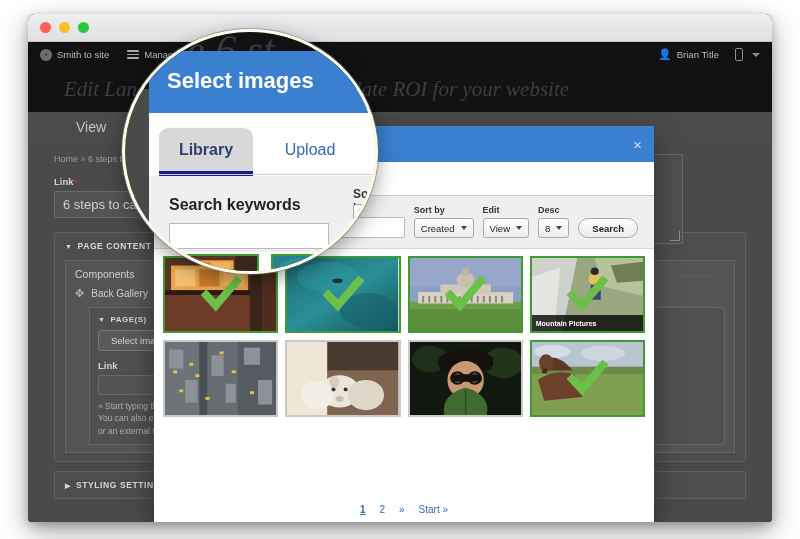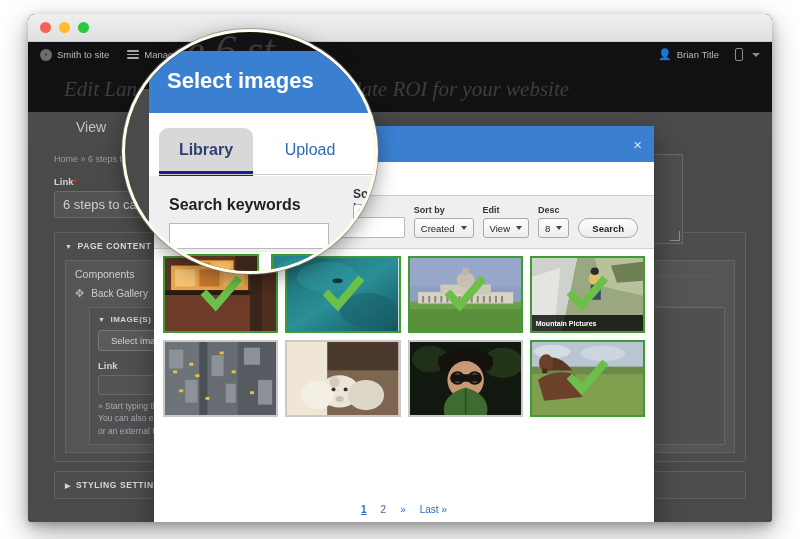--- a/index.html
+++ b/index.html
@@ -327,21 +327,21 @@
           <div class="sub-box">
             <div class="hd">Components</div>
 
             <div class="drag-row">
               <span class="move-glyph">✥</span>
               <span>Back Gallery</span>
             </div>
 
             <div class="inner-box">
               <div class="mini-label">
-                <span class="tri">▼</span><span>IMAGE(S)</span>
+                <span class="tri">▼</span><span>PAGE(S)</span>
               </div>
               <span class="ghost-btn">Select images</span>
 
               <div class="link-label">Link</div>
               <div class="link-input"></div>
               <div class="hint">» Start typing the title of a piece of content to select it. You can also enter an internal path such as /node/add or an external URL such as http://example.com.</div>
             </div>
           </div>
         </div>
 
@@ -582,21 +582,21 @@
               </svg>
             </div>
 
           </div>
         </div>
 
         <div class="pager">
           <span class="pg cur">1</span>
           <span class="pg">2</span>
           <span class="pg">»</span>
-          <span class="pg">Last »</span>
+          <span class="pg">Start »</span>
         </div>
 
       </div>
 
     </div>
   </div>
 
   <div class="magnifier">
     <div class="mag-inner">
       <div class="mag-dark-top"></div>

